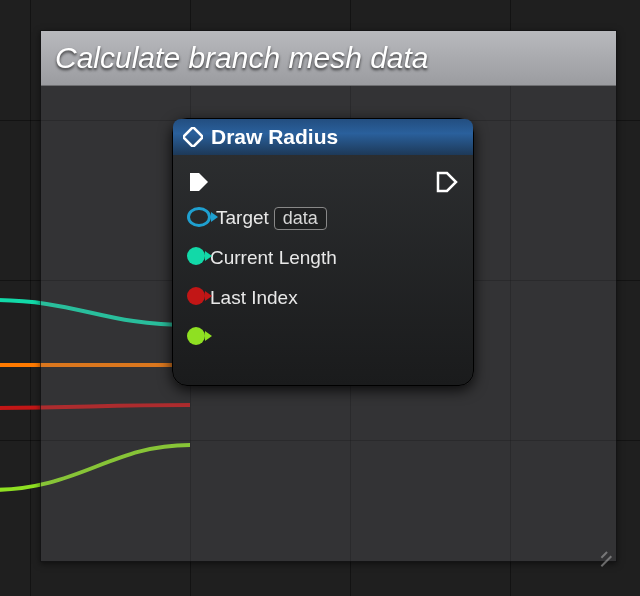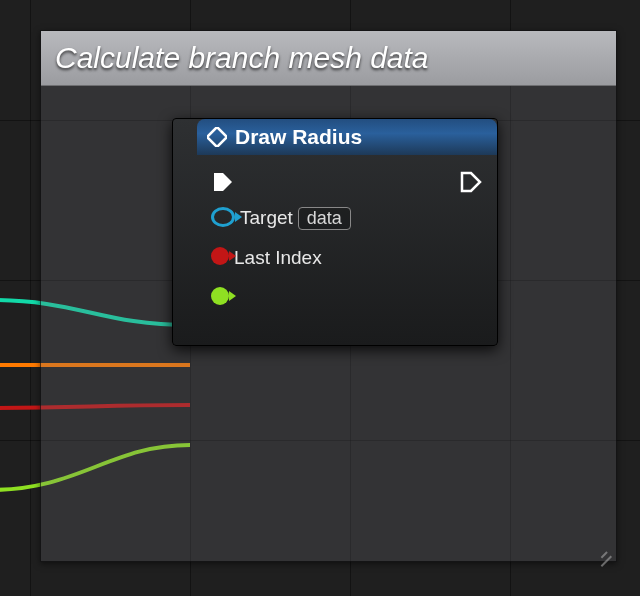--- a/index.html
+++ b/index.html
@@ -31,24 +31,23 @@
   
   .grip{position:absolute;right:4px;bottom:4px;width:18px;height:18px;opacity:.5;}
   .grip::before,.grip::after{content:"";position:absolute;background:#bbb;}
   .grip::before{right:0;bottom:0;width:14px;height:2px;transform:rotate(-45deg);transform-origin:right bottom;}
   .grip::after{right:0;bottom:0;width:8px;height:2px;transform:rotate(-45deg) translateY(-6px);transform-origin:right bottom;}
 
   
   .node{
     position:absolute;left:172px;top:118px;width:300px;
     background:linear-gradient(#2e3032,#1a1b1c);
-    border:1px solid #000;border-radius:4px;
+    border:1px solid #000;border-radius:15px;
     box-shadow:0 4px 14px rgba(0,0,0,.8);
     color:#eee;
-    padding-left:24px;
   }
   .node-header{
     background:linear-gradient(#234e80,#2a609c 40%,#1d3958);
     border-radius:8px 8px 0 0;
     padding:6px 10px 4px;
     display:flex;align-items:flex-start;gap:8px;
   }
   .node-icon{flex:0 0 auto;margin-top:2px;}
   .node-titles{display:flex;flex-direction:column;}
   .node-title{font-size:21px;font-weight:600;color:#fff;}
@@ -106,20 +105,24 @@
         </svg>
       </span>
     </div>
 
     <div class="pin-row">
       <span class="pin hollow" style="color:#1fa0d0"></span>
       <span>Target</span>
       <span class="self-box">data</span>
     </div>
 
+    <div class="pin-row">
+      <span class="pin" style="color:#12d9a8;background:#12d9a8"></span>
+      <span>Current Length</span>
+    </div>
 
 
     <div class="pin-row">
       <span class="pin" style="color:#c21616;background:#c21616"></span>
       <span>Last Index</span>
     </div>
 
     <div class="pin-row">
       <span class="pin" style="color:#8fe022;background:#8fe022"></span>
     </div>

